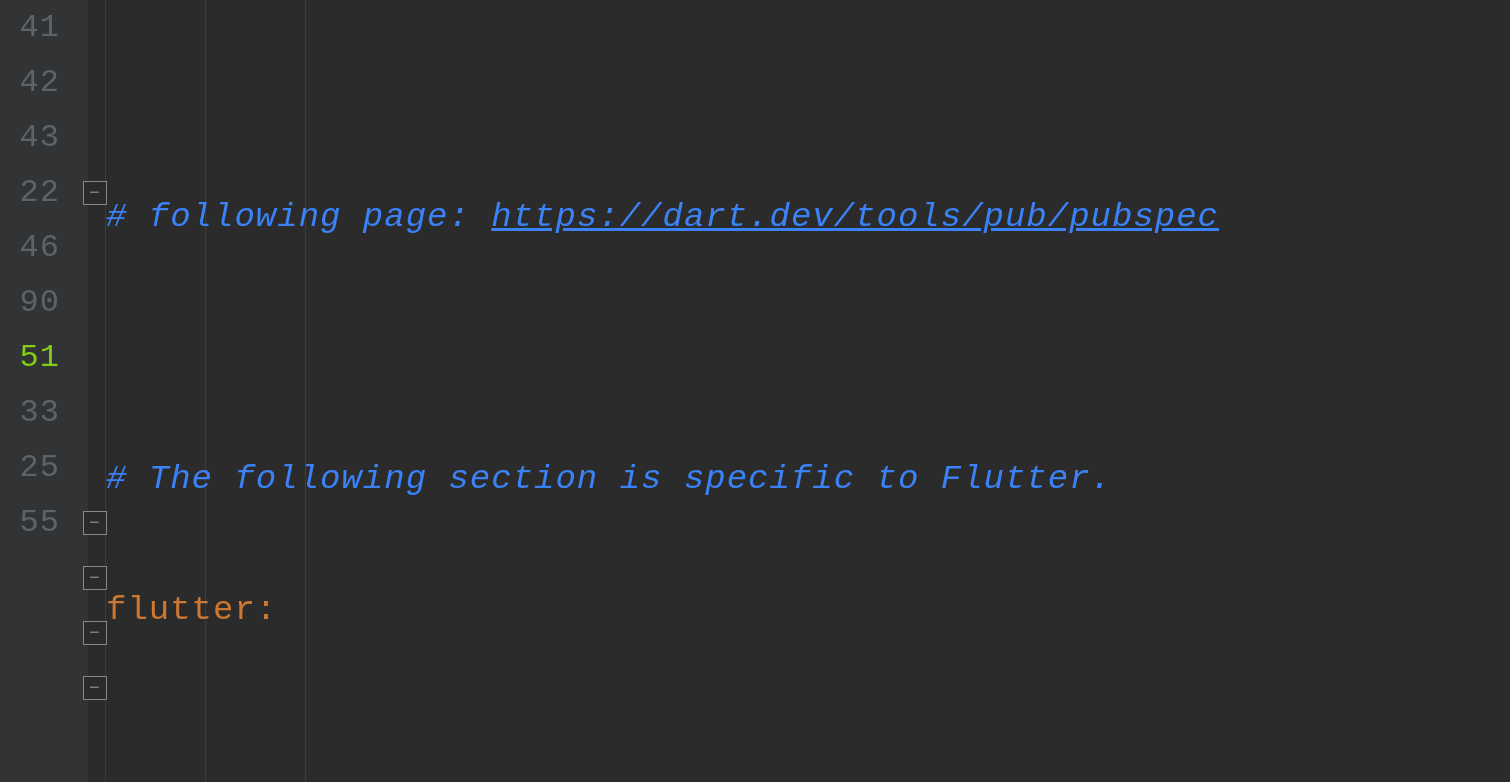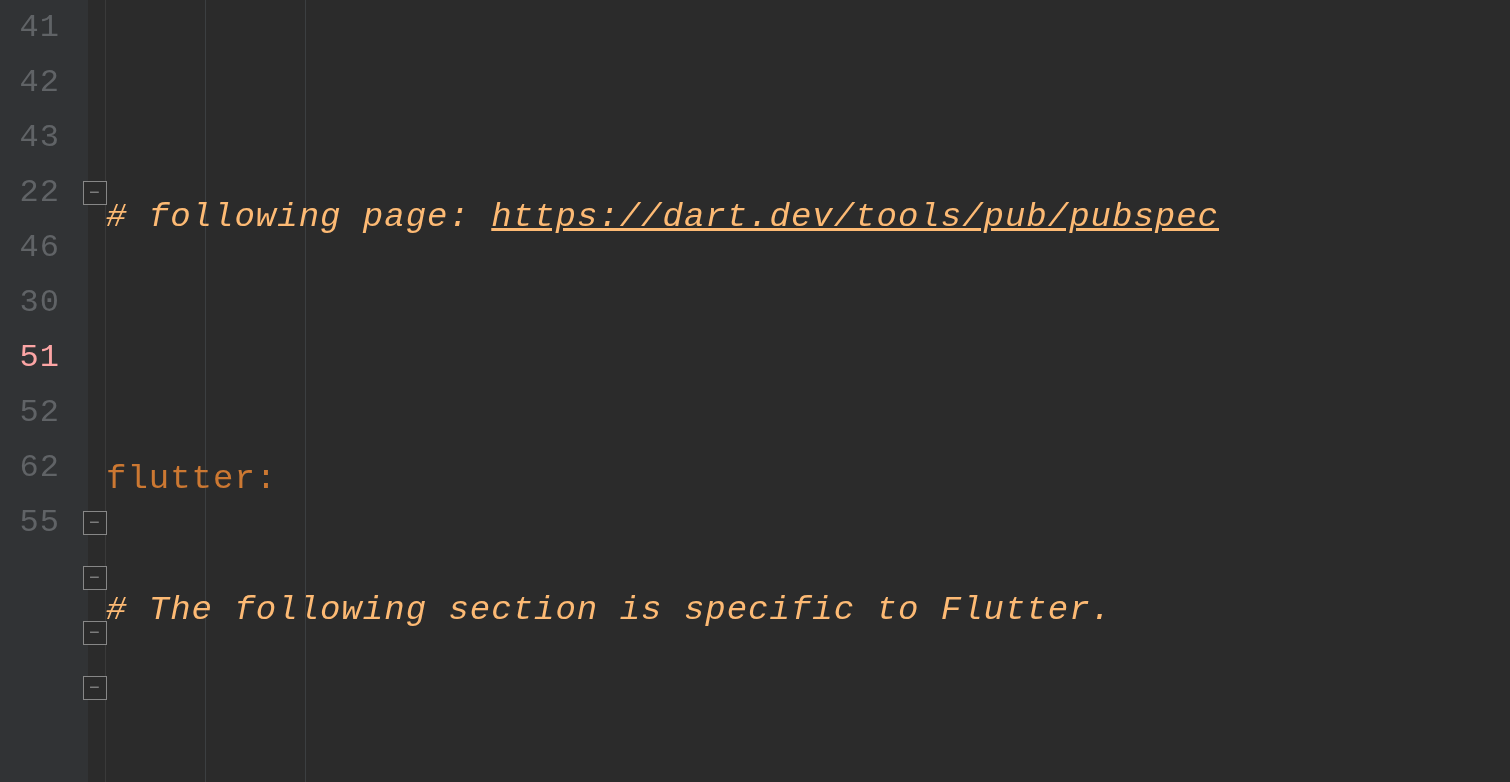--- a/index.html
+++ b/index.html
@@ -24,21 +24,21 @@
       color: #606366;
       user-select: none;
       padding-top: 0px;
     }
     .gutter .ln {
       height: 55px;
       line-height: 55px;
       padding-right: 28px;
       font-size: 32px;
     }
-    .gutter .ln.active { color: #fca5a5; }
+    .gutter .ln.active { color: #84cc16; }
     .fold-col {
       width: 18px;
       flex-shrink: 0;
       background: #2b2b2b;
       position: relative;
       border-right: 1px solid #3a3a3a;
     }
     .fold-mark {
       position: absolute;
       left: -5px;
@@ -60,21 +60,21 @@
       white-space: pre;
       overflow: hidden;
     }
     .line {
       height: 55px;
       line-height: 55px;
       color: #a9b7c6;
       position: relative;
       padding-left: 0;
     }
-    .comment { color: #fdba74; font-style: italic; }
+    .comment { color: #3b82f6; font-style: italic; }
     .comment .url { text-decoration: underline; }
     .key { color: #cc7832; }
     .colon { color: #cc7832; }
     .indent-guide {
       position: absolute;
       top:0; bottom:0;
       width: 1px;
       background: #3c3f41;
     }
   </style>
@@ -82,43 +82,43 @@
 <body>
 
 <div class="editor">
 
   <div class="gutter">
     <div class="ln">41</div>
     <div class="ln">42</div>
     <div class="ln">43</div>
     <div class="ln">22</div>
     <div class="ln">46</div>
-    <div class="ln">30</div>
+    <div class="ln">90</div>
     <div class="ln active">51</div>
-    <div class="ln">52</div>
-    <div class="ln">62</div>
+    <div class="ln">33</div>
+    <div class="ln">25</div>
     <div class="ln">55</div>
   </div>
 
   <div class="fold-col">
     <div class="fold-mark" style="top:181px">−</div>
     <div class="fold-mark" style="top:511px">−</div>
     <div class="fold-mark" style="top:566px">−</div>
     <div class="fold-mark" style="top:621px">−</div>
     <div class="fold-mark" style="top:676px">−</div>
   </div>
 
   <div class="code">
     <div class="indent-guide" style="left:99px"></div>
     <div class="indent-guide" style="left:199px"></div>
 
     <div class="line"><span class="comment"><span># following page: </span><span class="url">https://dart.dev/tools/pub/pubspec</span></span></div>
     <div class="line"></div>
+    <div class="line"><span class="comment"># The following section is specific to Flutter.</span></div>
     <div class="line"><span class="key">flutter</span><span class="colon">:</span></div>
-    <div class="line"><span class="comment"># The following section is specific to Flutter.</span></div>
     <div class="line"></div>
     
     
     
     
     
     
     
     
     

